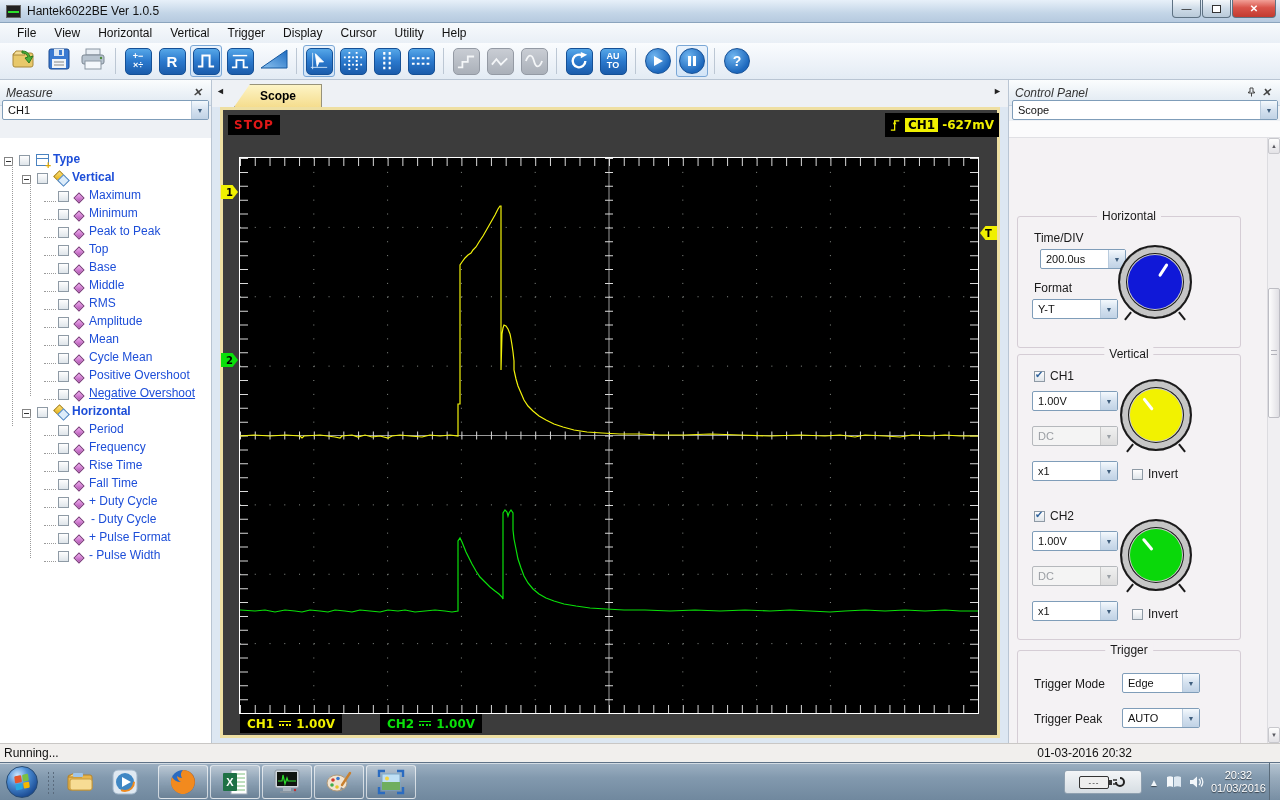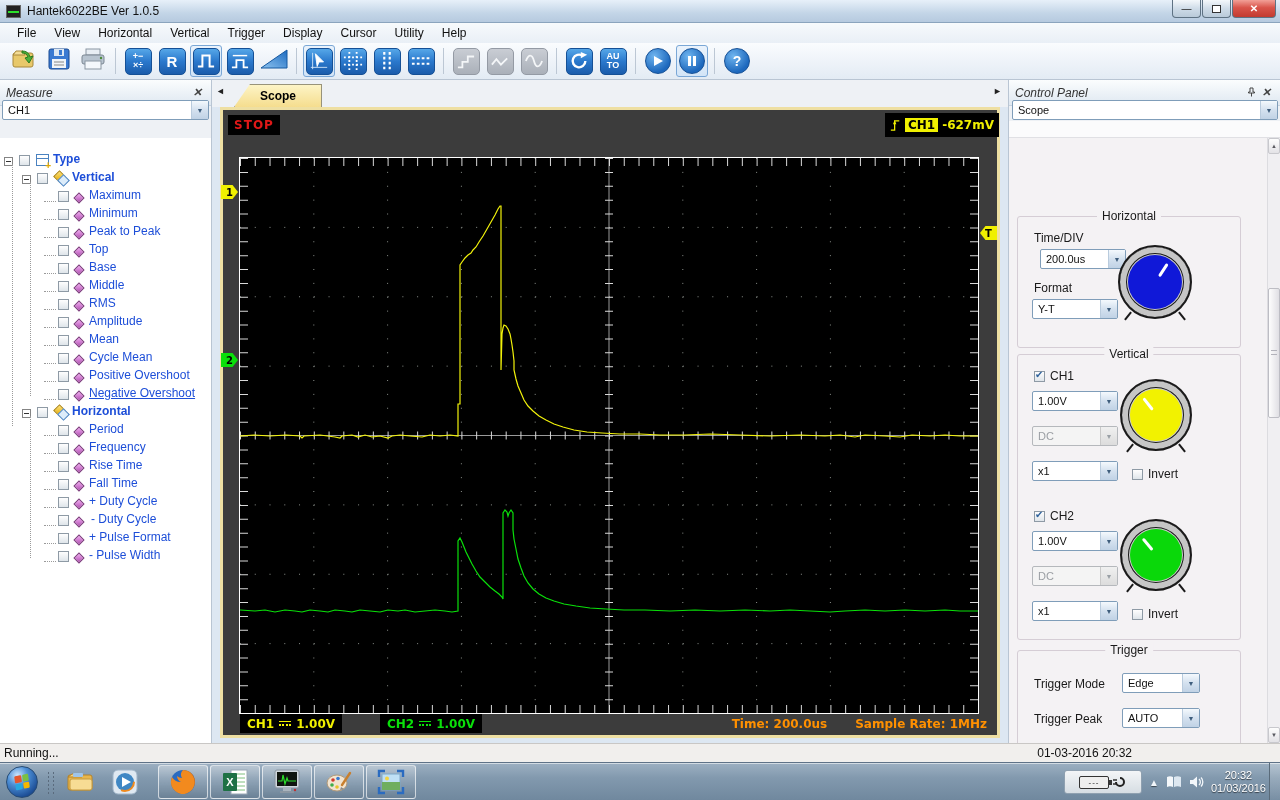--- a/index.html
+++ b/index.html
@@ -567,24 +567,20 @@
   <div class="readout-chip" style="left:17px; color:#f0f000;">
     <span>CH1</span>
     <span class="dc-sym"></span>
     <span>1.00V</span>
   </div>
   <div class="readout-chip" style="left:157px; color:#0ae00a;">
     <span>CH2</span>
     <span class="dc-sym"></span>
     <span>1.00V</span>
   </div>
-  <div id="time-readout">
-    <span>Time: 200.0us</span>
-    <span>Sample Rate: 1MHz</span>
-  </div>
 </div>
 
 <div id="cpanel">
   <div class="pane-head">
     <span>Control Panel</span>
     <span class="spacer"></span>
     <span class="pane-pin">
       <svg width="9" height="10" viewBox="0 0 9 10">
           <path d="M3,1 h3 v4 h1.5 v1 h-6 v-1 H3 Z M4.5,6 v3.5" stroke="#444" fill="none" stroke-width="1"></path>
         </svg>

